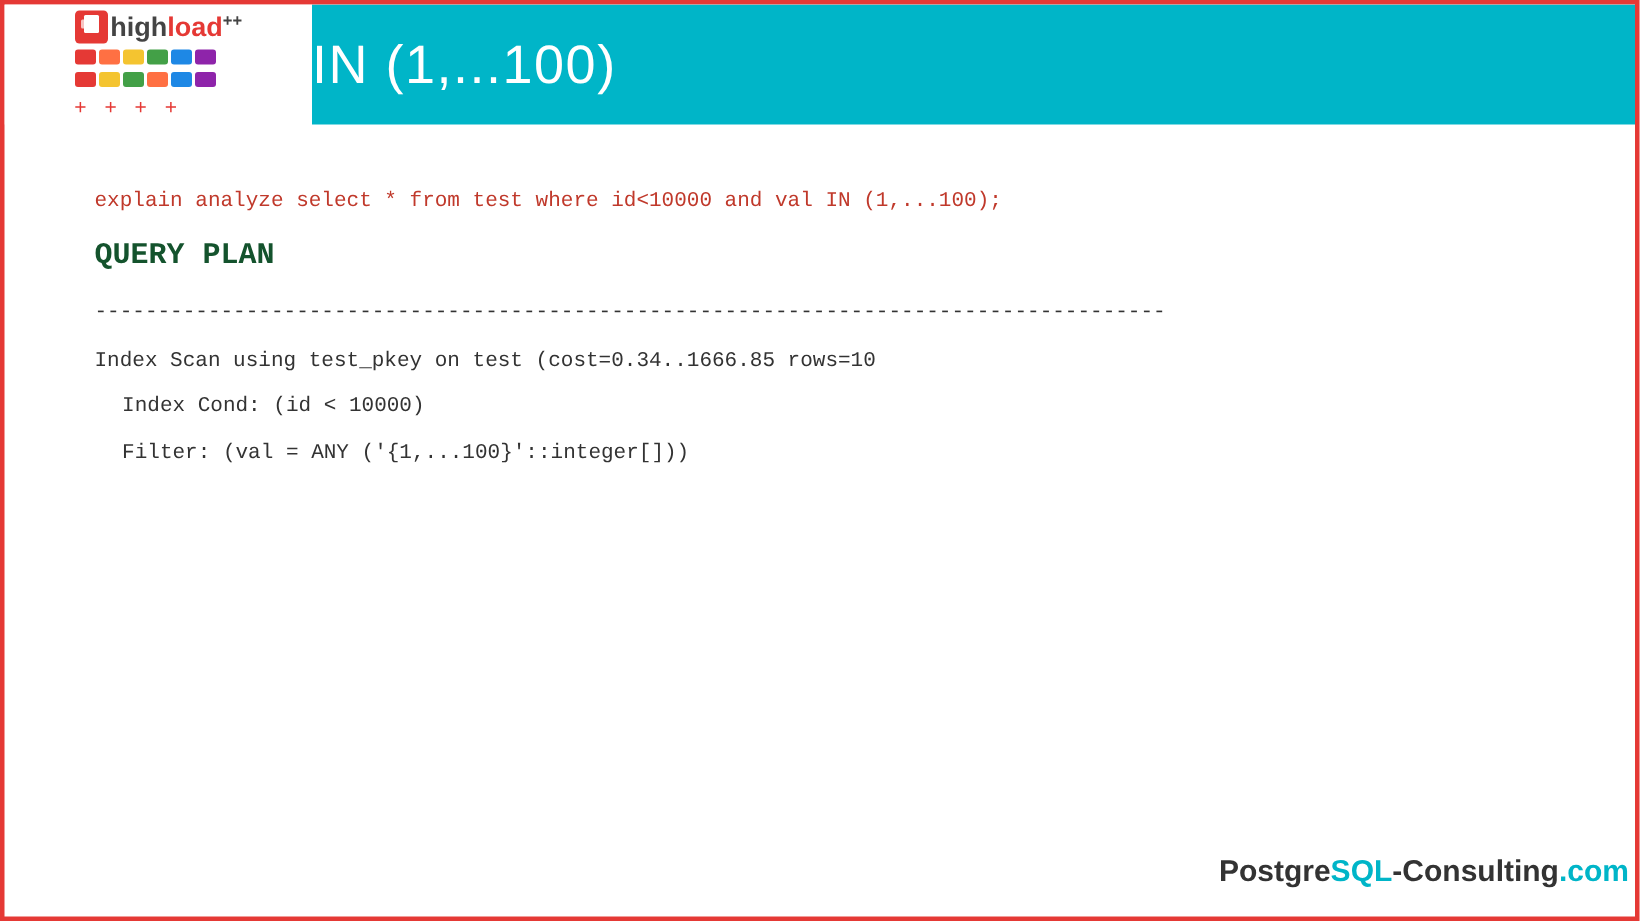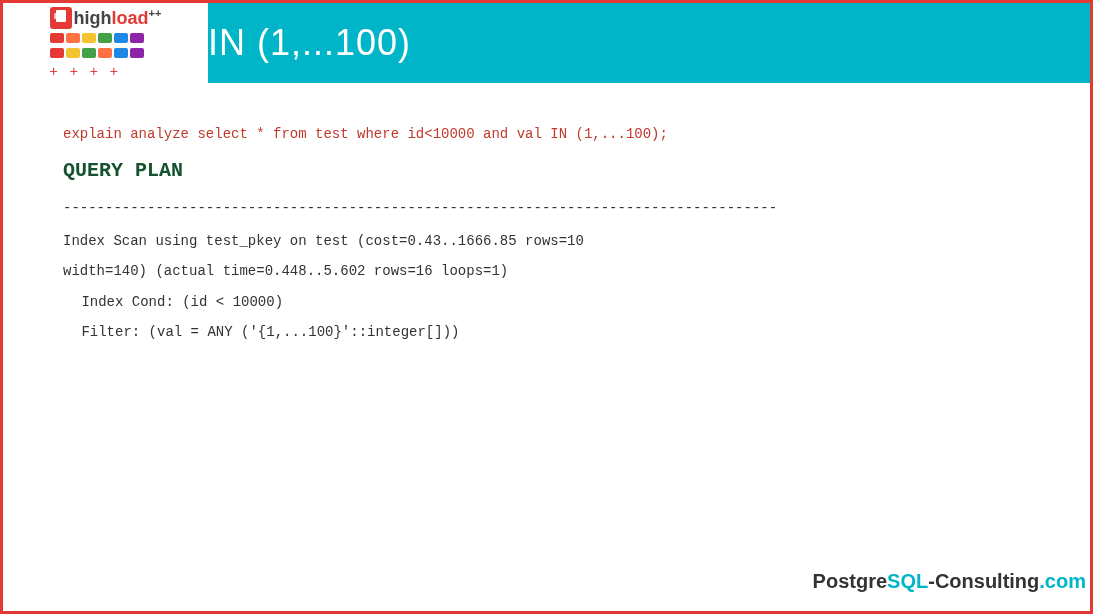--- a/index.html
+++ b/index.html
@@ -234,22 +234,21 @@
   <div class="title-bar">
     <span class="slide-title">IN (1,...100)</span>
   </div>
 </div>
 
 <div class="content">
   <div class="code-block">
     <div class="sql-line">explain analyze select * from test where id&lt;10000 and val IN (1,...100);</div>
     <div class="query-plan-label">QUERY PLAN</div>
     <div class="separator">-------------------------------------------------------------------------------------</div>
-    <div class="plan-line">Index Scan using test_pkey on test (cost=0.43..1666.85 rows=10</div>
-    <div class="plan-line">width=140) (actual time=0.448..5.602 rows=16 loops=1)</div>
+    <div class="plan-line">Index Scan using test_pkey on test (cost=0.34..1666.85 rows=10</div>
     <div class="plan-line indented">&nbsp;Index Cond: (id &lt; 10000)</div>
     <div class="plan-line indented">&nbsp;Filter: (val = ANY ('{1,...100}'::integer[]))</div>
   </div>
 </div>
 
 <div class="footer">
   <span class="postgres">Postgre</span><span class="sql">SQL</span><span class="dash">-</span><span class="consulting">Consulting</span><span class="dot-com">.com</span>
 </div>
 
 </body></html>

